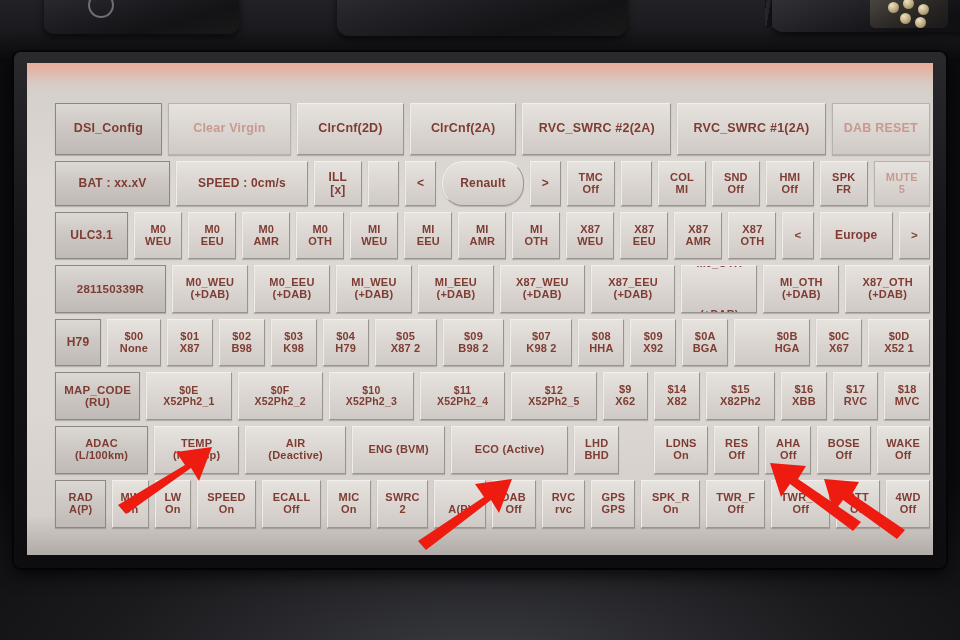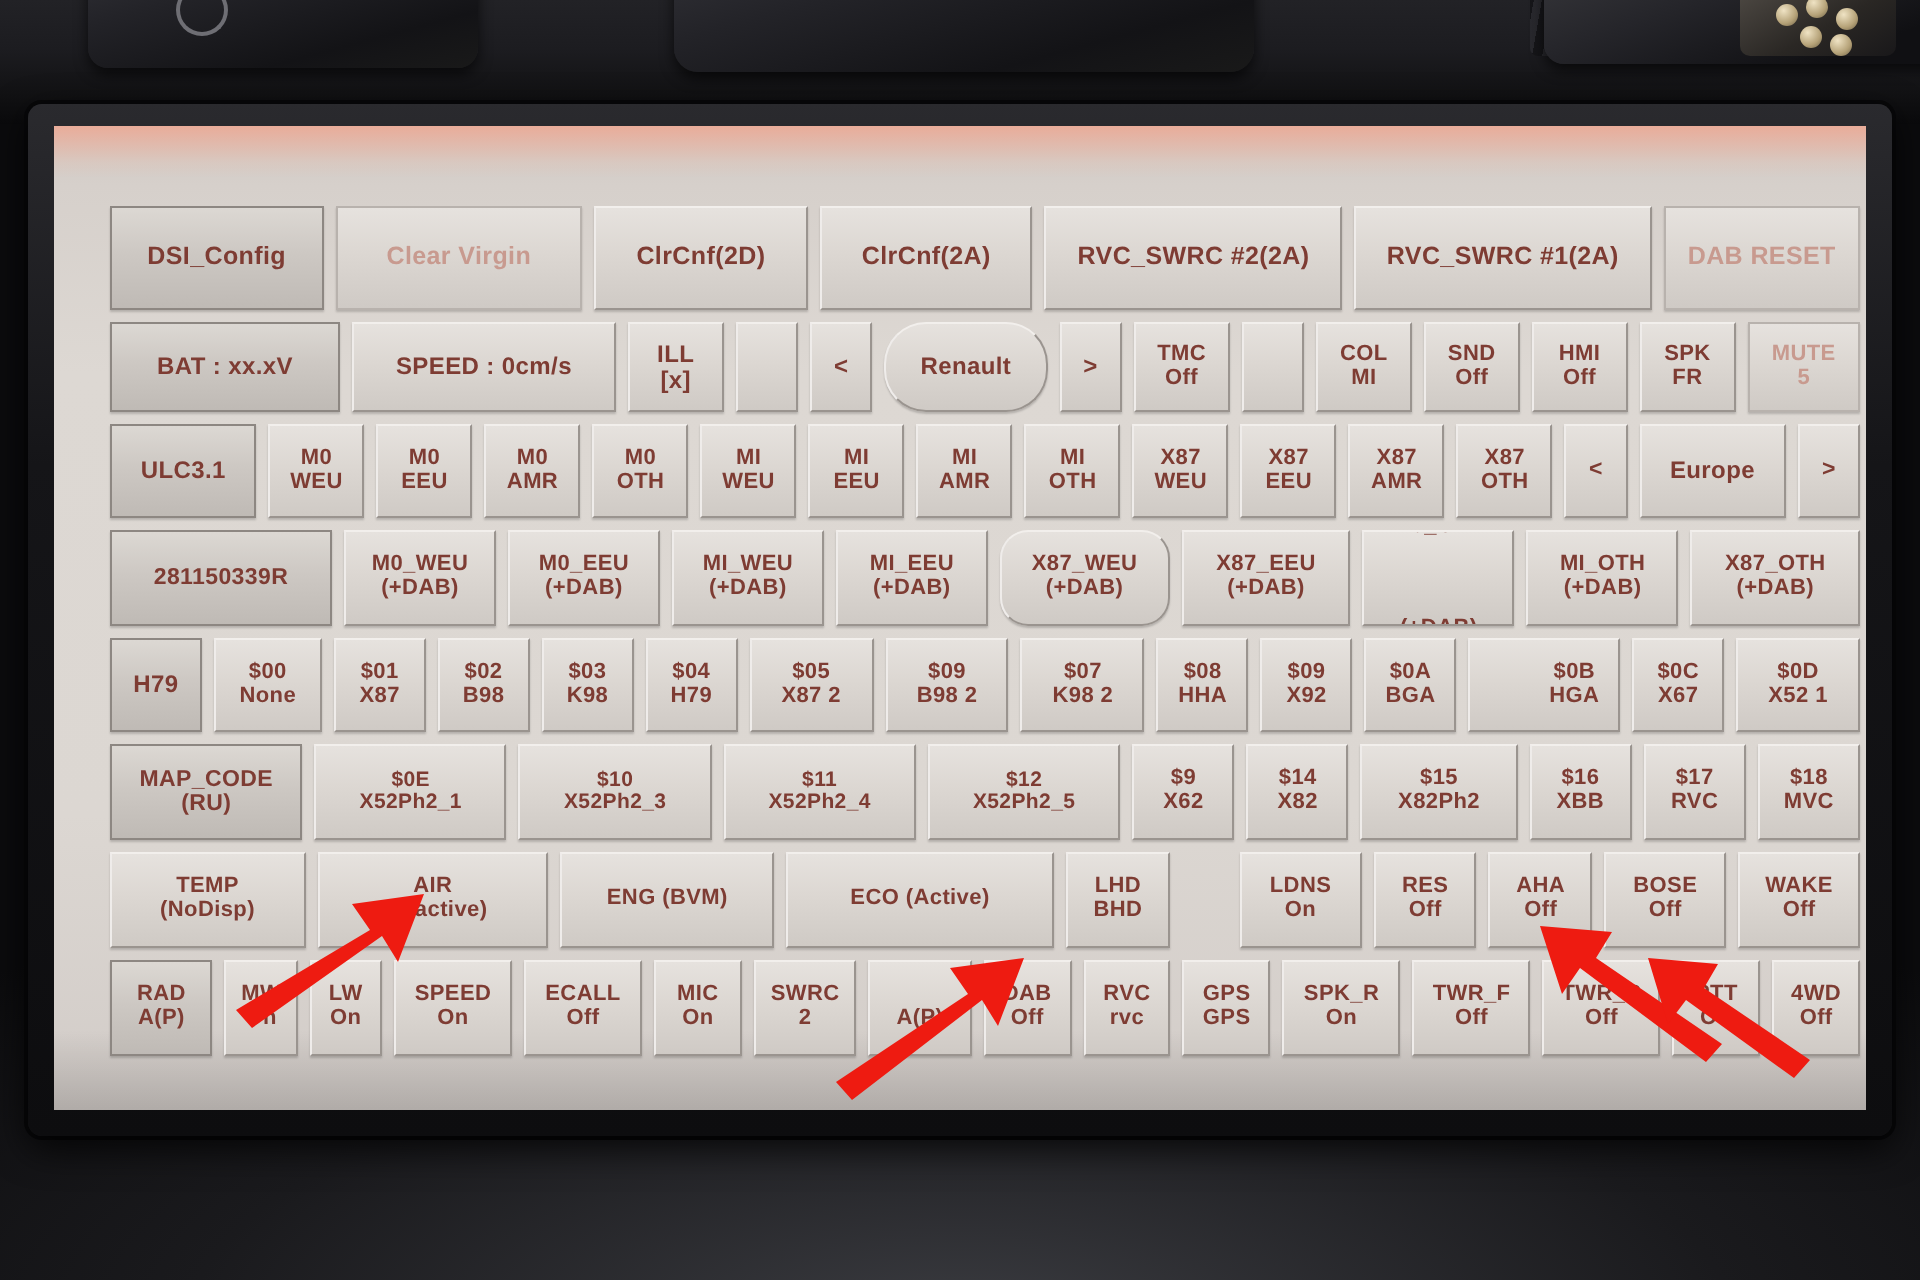--- a/index.html
+++ b/index.html
@@ -299,21 +299,21 @@
             <span>(+DAB)</span>
           </div>
           <div class="btn t4" style="flex: 8 1 0px;">
             <span>MI_WEU</span>
             <span>(+DAB)</span>
           </div>
           <div class="btn t4" style="flex: 8 1 0px;">
             <span>MI_EEU</span>
             <span>(+DAB)</span>
           </div>
-          <div class="btn t4" style="flex: 9 1 0px; border-radius: 14px;">
+          <div class="btn t4" style="flex: 9 1 0px;">
             <span>X87_WEU</span>
             <span>(+DAB)</span>
           </div>
           <div class="btn t4" style="flex: 9 1 0px;">
             <span>X87_EEU</span>
             <span>(+DAB)</span>
           </div>
           <div class="btn t4" style="flex: 8 1 0px; gap: 39px;">
             <span>M0_OTH</span>
             <span>(+DAB)</span>
@@ -391,20 +391,24 @@
         <div class="row r6">
           <div class="btn head t3" style="flex: 10 1 0px;">
             <span>MAP_CODE</span>
             <span>(RU)</span>
           </div>
           <div class="btn t5" style="flex: 10 1 0px;">
             <span>$0E</span>
             <span>X52Ph2_1</span>
           </div>
           <div class="btn t5" style="flex: 10 1 0px;">
+            <span>$0F</span>
+            <span>X52Ph2_2</span>
+          </div>
+          <div class="btn t5" style="flex: 10 1 0px;">
             <span>$10</span>
             <span>X52Ph2_3</span>
           </div>
           <div class="btn t5" style="flex: 10 1 0px;">
             <span>$11</span>
             <span>X52Ph2_4</span>
           </div>
           <div class="btn t5" style="flex: 10 1 0px;">
             <span>$12</span>
             <span>X52Ph2_5</span>
@@ -428,20 +432,24 @@
           <div class="btn t4" style="flex: 5 1 0px;">
             <span>$17</span>
             <span>RVC</span>
           </div>
           <div class="btn t4" style="flex: 5 1 0px;">
             <span>$18</span>
             <span>MVC</span>
           </div>
         </div>
         <div class="row r7">
+          <div class="btn head t4" style="flex: 11 1 0px;">
+            <span>ADAC</span>
+            <span>(L/100km)</span>
+          </div>
           <div class="btn t4" style="flex: 10 1 0px;">
             <span>TEMP</span>
             <span>(NoDisp)</span>
           </div>
           <div class="btn t4" style="flex: 12 1 0px;">
             <span>AIR</span>
             <span>(Deactive)</span>
           </div>
           <div class="btn t4" style="flex: 11 1 0px;">
             <span>ENG (BVM)</span>

